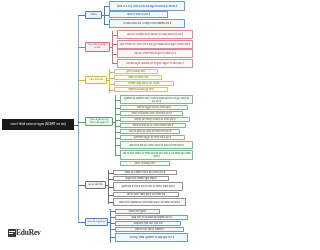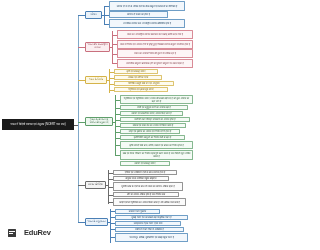--- a/index.html
+++ b/index.html
@@ -62,21 +62,21 @@
   }
 
   
   .v{position:absolute;width:.5px;}
   .h{position:absolute;height:.5px;}
 
   
   .logo{
     position:absolute;
     left:8px; top:228px;
-    display:flex;align-items:center;gap:8px;
+    display:flex;align-items:center;gap:0;font-family:Liberation Serif, serif;
   }
   .logo-mark{
     width:8px;height:8px;
     background:#3b3b3b;
     position:relative;
     border-radius:.5px;
   }
   .logo-mark:before{
     content:"";position:absolute;
     left:1.4px;top:2.2px;width:5.2px;height:1px;

